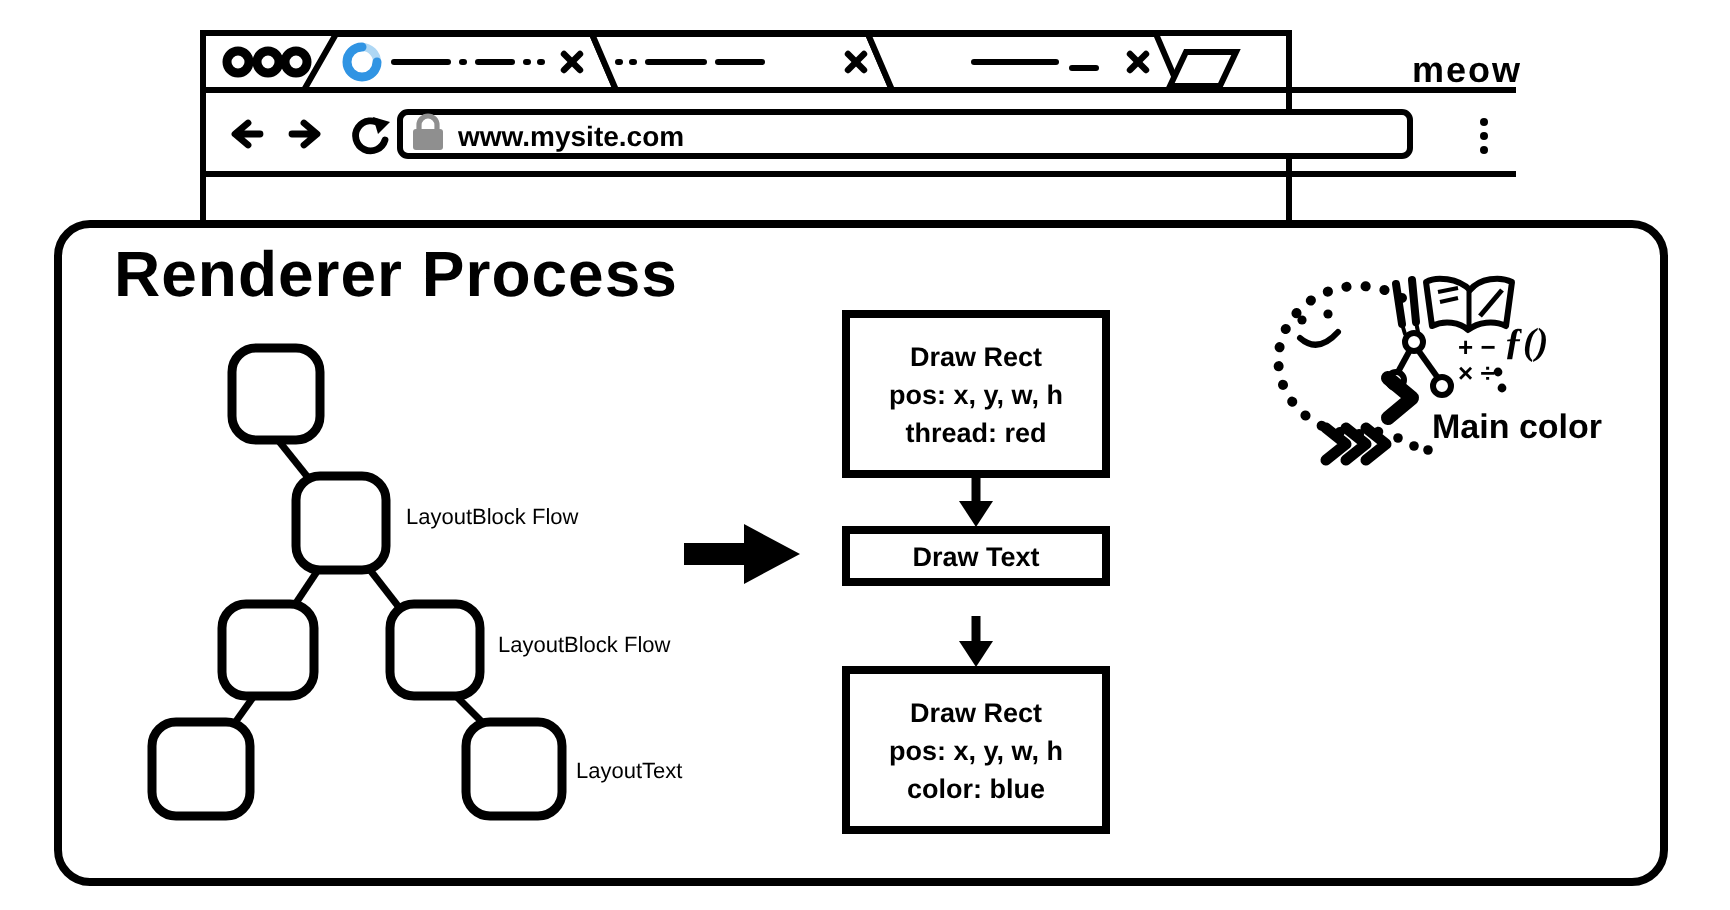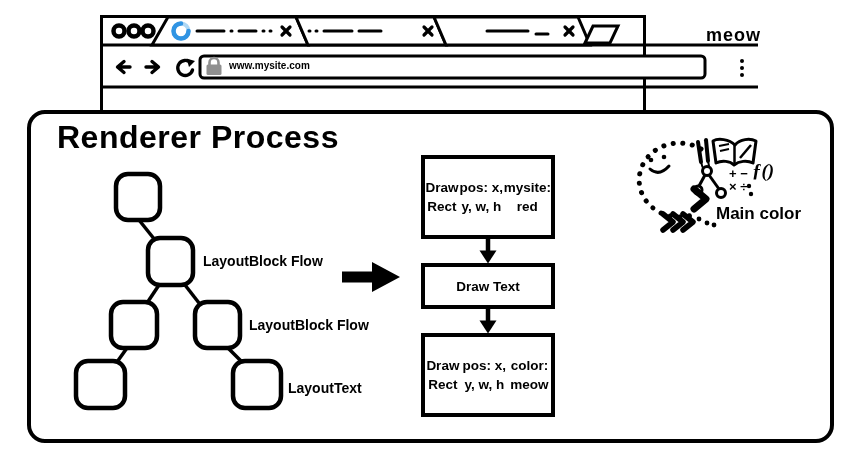--- a/index.html
+++ b/index.html
@@ -11,46 +11,46 @@
   .browser-window {
     position:absolute; left:100px; top:15px; width:546px; height:95px;
     border:3px solid #000; border-bottom:none; background:#fff;padding-left:40px;
   }
   .browser-decor { position:absolute; left:-3px; top:-3px; }
   .brand {
     position:absolute; left:603px; top:7px; width:52px; text-align:right;
     font-size:18px; font-weight:bold; letter-spacing:1px;
   }
   .address-text {
-    position:absolute; left:126px; top:42px; font-size:10px; font-weight:bold;
+    position:absolute; left:126px; top:42px; font-size:14px; font-weight:bold;
   }
 
   
   .renderer-panel {
     position:absolute; left:27px; top:110px; width:807px; height:333px;
     border:4px solid #000; border-radius:18px; background:#fff;
   }
   .panel-title {
     position:absolute; left:57px; top:119px; font-size:32px; font-weight:bold; letter-spacing:0.5px;
   }
   .tree-svg { position:absolute; left:60px; top:160px; }
-  .tree-label { position:absolute; font-size:14px; font-weight:bold; white-space:nowrap; }
+  .tree-label { position:absolute; font-size:11px; font-weight:normal; white-space:nowrap; }
   #tree-label-1 { left:203px; top:253px; }
   #tree-label-2 { left:249px; top:317px; }
   #tree-label-3 { left:288px; top:380px; }
 
   .big-arrow { position:absolute; left:342px; top:260px; }
 
   .paint-box {
     position:absolute; left:421px; width:134px; border:4px solid #000; background:#fff;
-    display:flex; flex-direction:row; align-items:center; justify-content:center;
+    display:flex; flex-direction:column; align-items:center; justify-content:center;
     font-size:13.5px; font-weight:bold; line-height:19px; text-align:center;
   }
   #paint-box-1 { top:155px; height:84px; }
-  #paint-box-2 { top:263px; height:46px; }
+  #paint-box-2 { top:263px; height:30px; }
   #paint-box-3 { top:333px; height:84px; }
   .down-arrow { position:absolute; left:478px; }
   #down-arrow-1 { top:238px; }
   #down-arrow-2 { top:308px; }
 
   .paint-records-title {
     position:absolute; left:584px; top:306px; font-size:25px; font-weight:bold; letter-spacing:0.5px;
   }
   .doodle-svg { position:absolute; left:628px; top:132px; }
   .main-thread-label { position:absolute; left:716px; top:204px; font-size:17px; font-weight:bold; white-space:nowrap; }
@@ -165,37 +165,37 @@
   <span class="tree-label" id="tree-label-2">LayoutBlock Flow</span>
   <span class="tree-label" id="tree-label-3">LayoutText</span>
 
   <svg class="big-arrow" width="62" height="34" viewBox="0 0 62 34">
     <path d="M0,11.5 H30 V2 L58,17 L30,32 V22.5 H0 Z" fill="#000"></path>
   </svg>
 
   <div class="paint-box" id="paint-box-1">
     <div>Draw Rect</div>
     <div>pos: x, y, w, h</div>
-    <div>mysite: red</div>
+    <div>thread: red</div>
   </div>
   <svg class="down-arrow" id="down-arrow-1" width="20" height="26" viewBox="0 0 20 26">
     <line x1="10" y1="0" x2="10" y2="14" stroke="#000" stroke-width="4.5"></line>
     <polygon points="1.5,12.5 18.5,12.5 10,25.5" fill="#000"></polygon>
   </svg>
   <div class="paint-box" id="paint-box-2">
     <div>Draw Text</div>
   </div>
   <svg class="down-arrow" id="down-arrow-2" width="20" height="26" viewBox="0 0 20 26">
     <line x1="10" y1="0" x2="10" y2="14" stroke="#000" stroke-width="4.5"></line>
     <polygon points="1.5,12.5 18.5,12.5 10,25.5" fill="#000"></polygon>
   </svg>
   <div class="paint-box" id="paint-box-3">
     <div>Draw Rect</div>
     <div>pos: x, y, w, h</div>
-    <div>color: meow</div>
+    <div>color: blue</div>
   </div>
 
 
   <svg class="doodle-svg" width="215" height="105" viewBox="0 0 215 105">
 
     <path d="M73,17 A40,37 0 1 0 67,82" fill="none" stroke="#000" stroke-width="5" stroke-linecap="round" stroke-dasharray="0.1 9.5"></path>
 
     <g>
       <circle cx="23" cy="28" r="2.3" fill="#000"></circle>
       <circle cx="36" cy="25" r="2.3" fill="#000"></circle>

